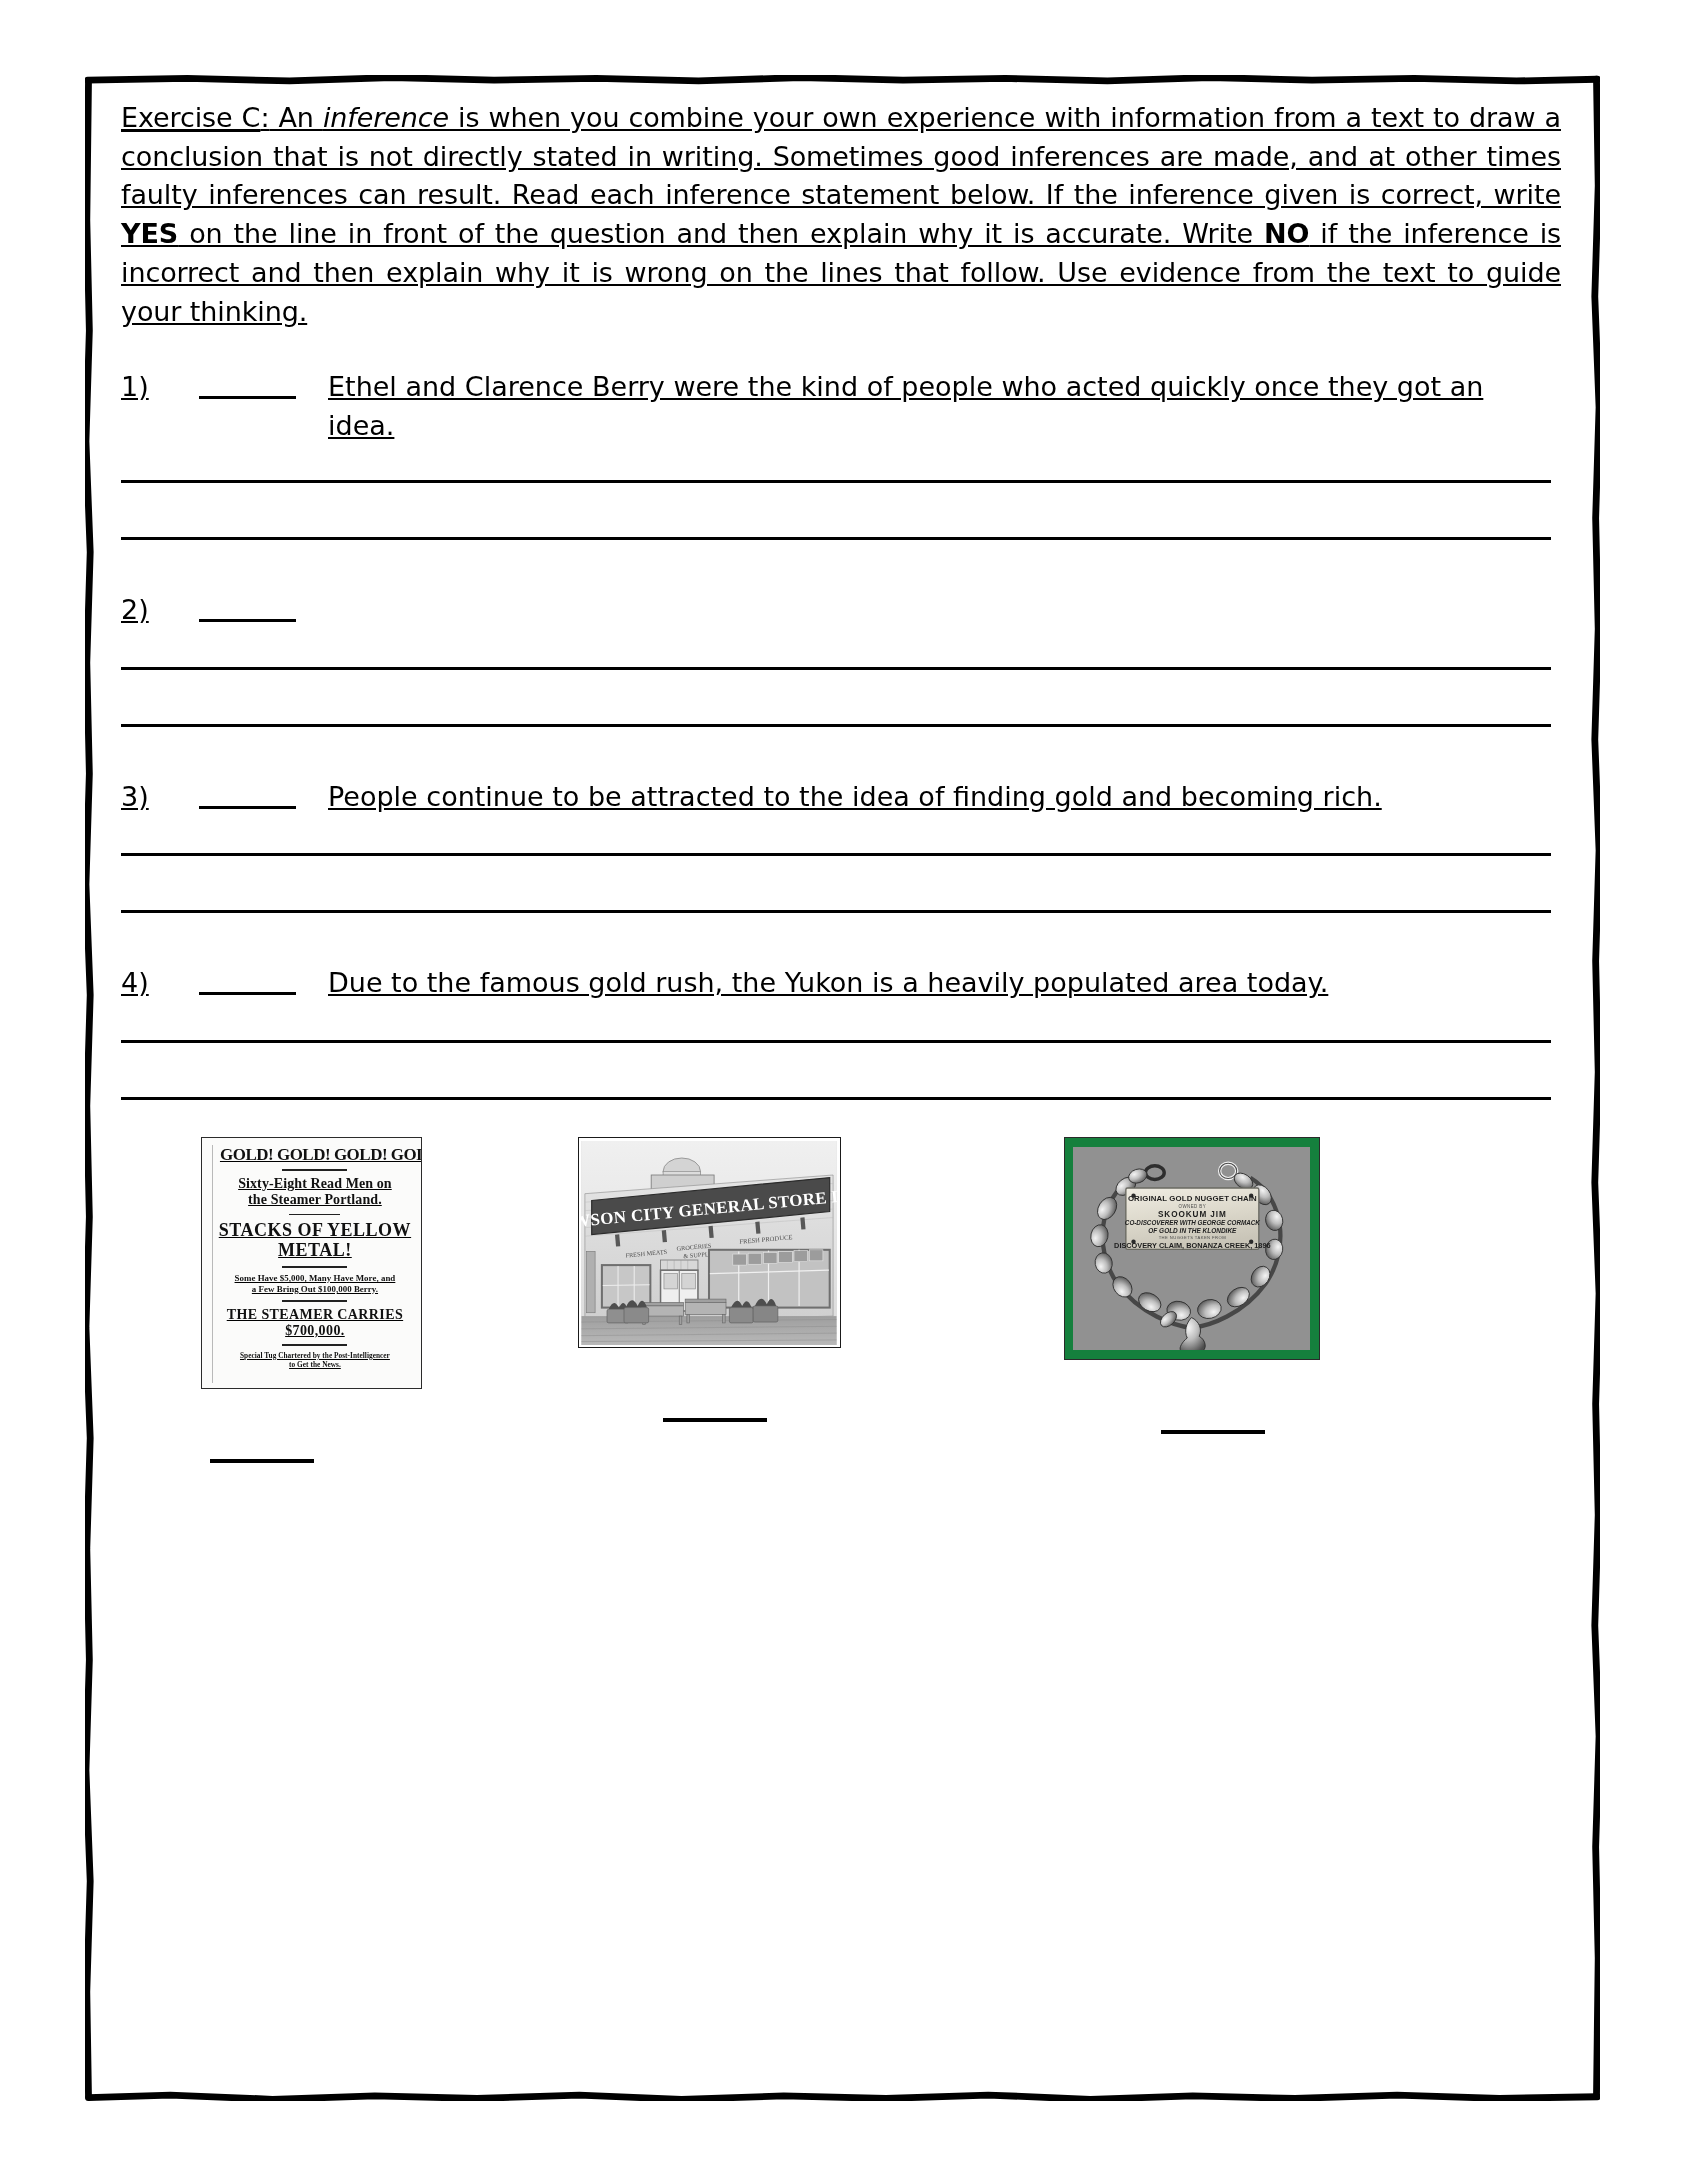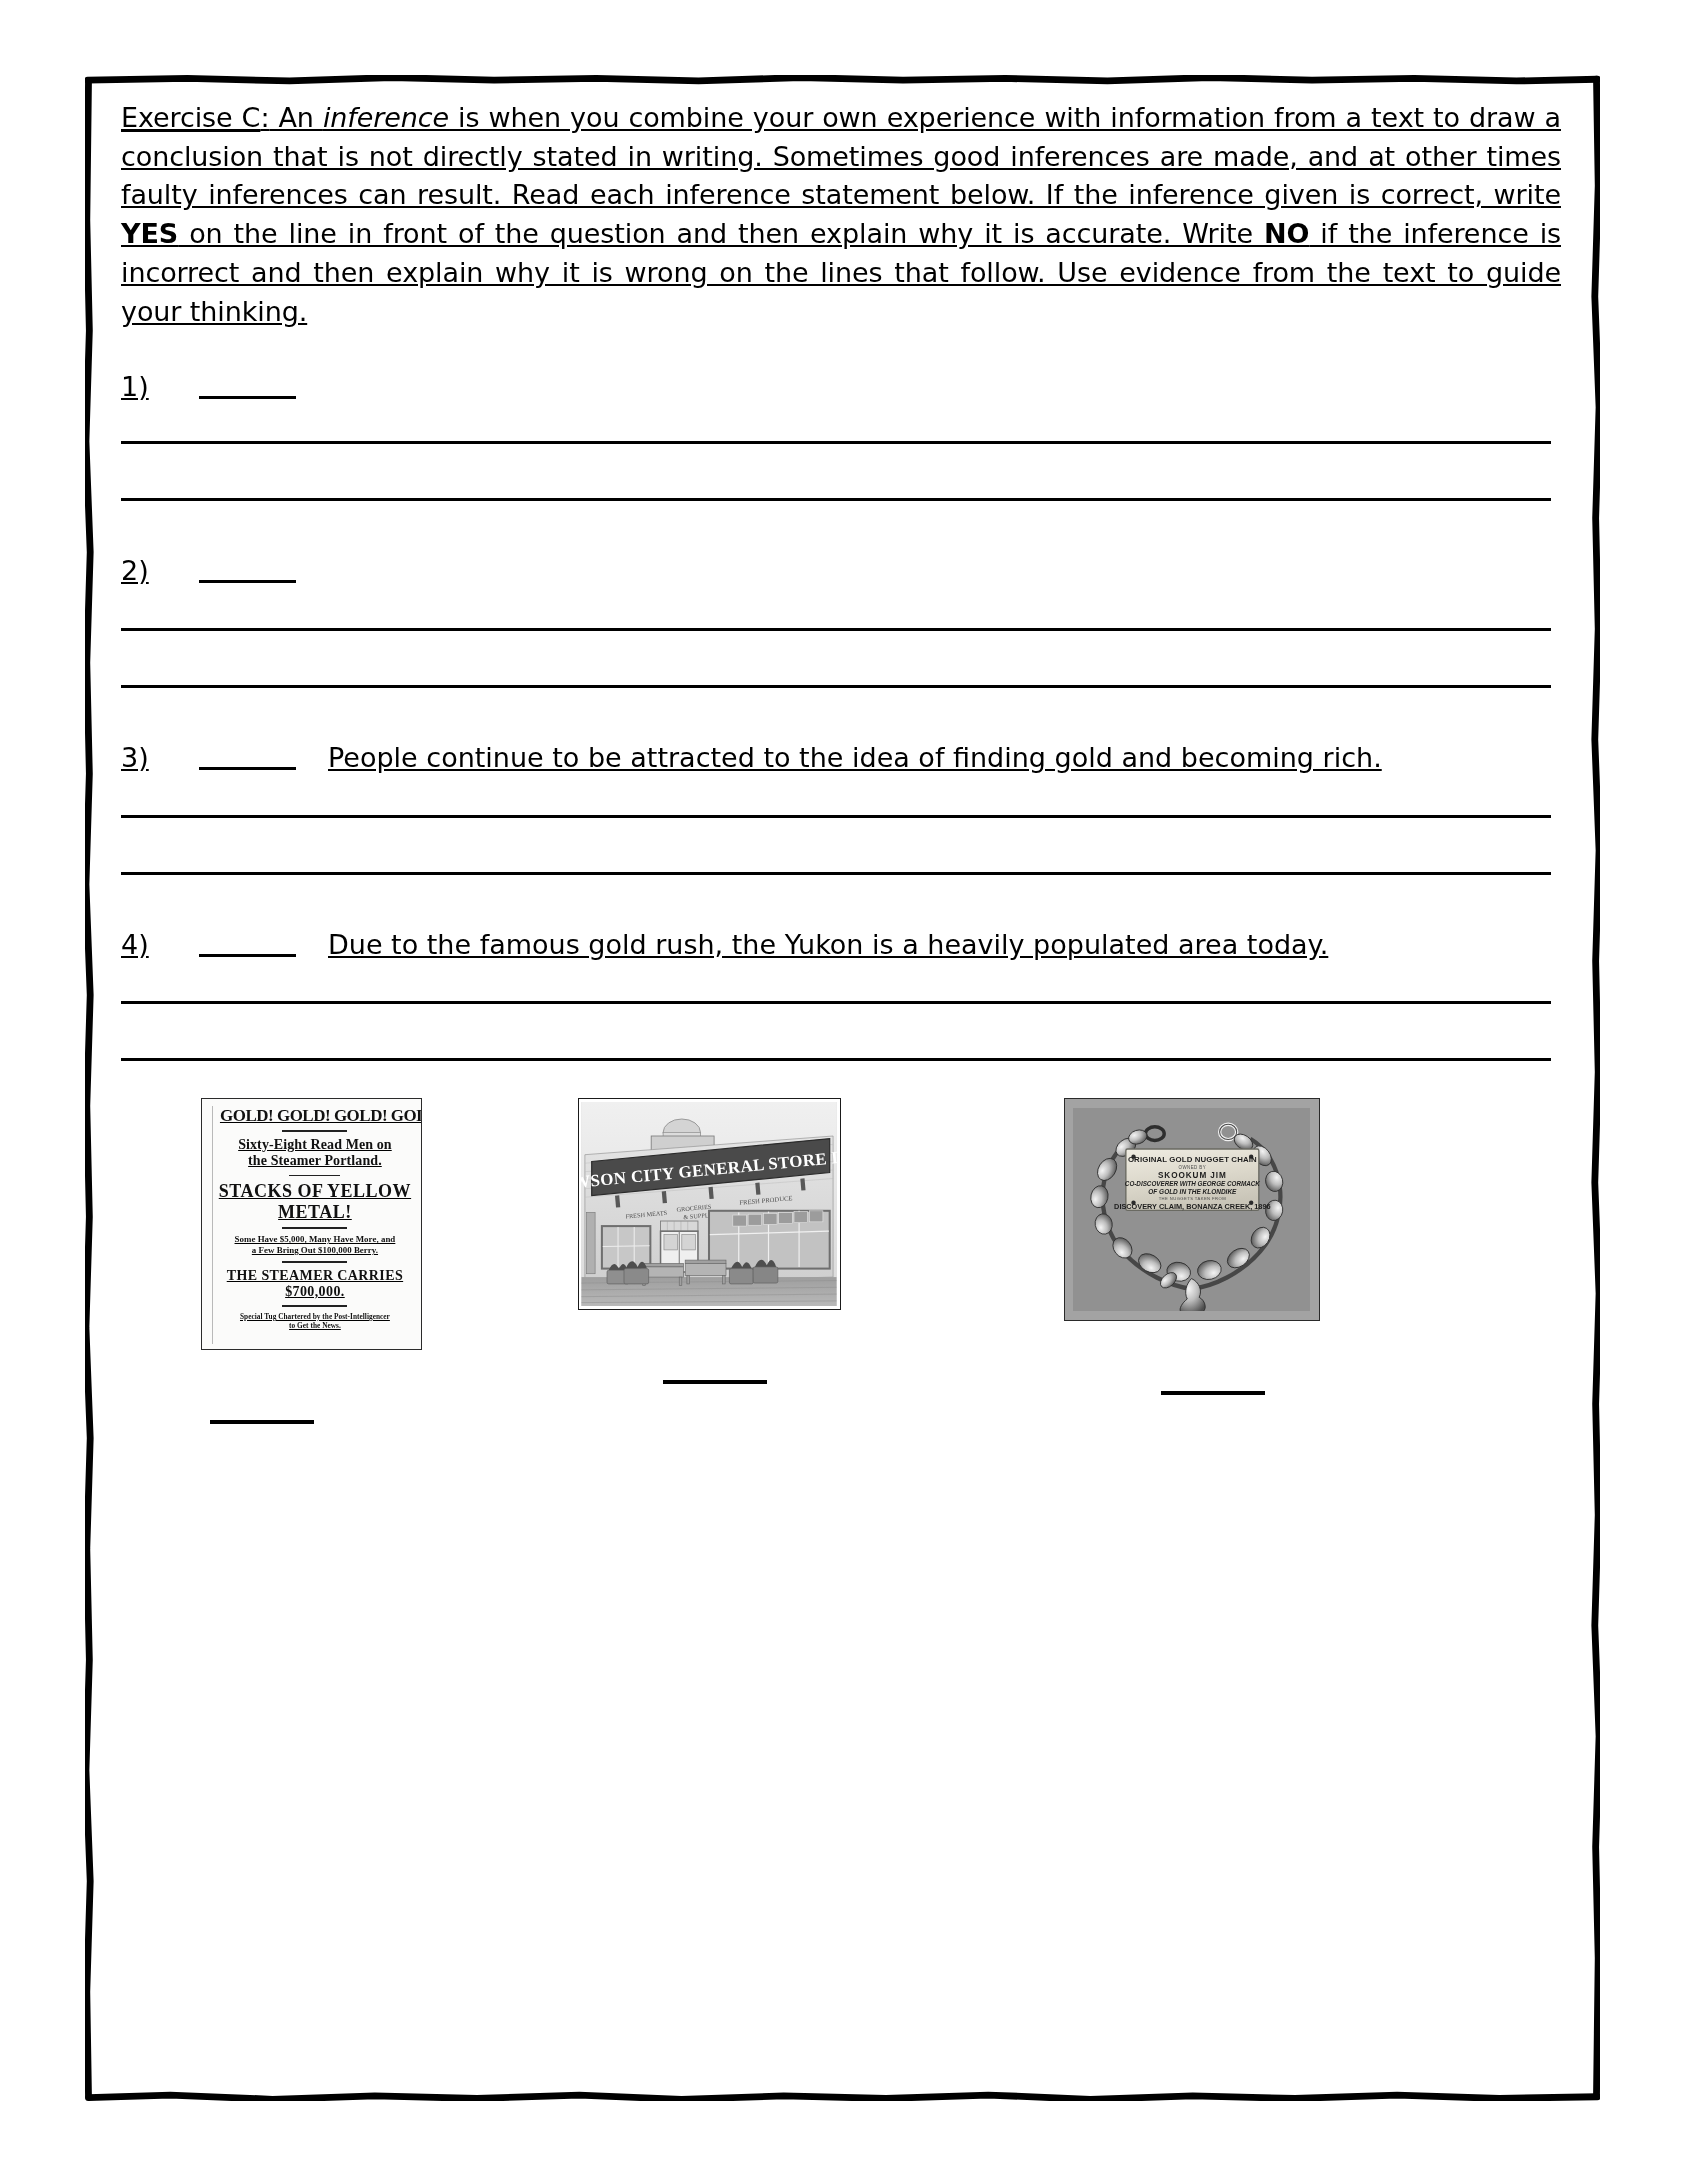--- a/index.html
+++ b/index.html
@@ -208,21 +208,21 @@
     height: 204px;
     position: relative;
     overflow: hidden;
     background: linear-gradient(#e9e9e9, #dcdcdc);
     display: block;
   }
 
   
   .nug-frame {
     border: 1.7px solid #2a2a2a;
-    background: #a3a3a3;
+    background: #15803d;
     padding: 8.5px 8.5px 9.4px 8.5px;
     width: 237px;
     box-sizing: content-box;
   }
   .nugget {
     width: 237px;
     height: 203px;
     position: relative;
     overflow: hidden;
     background: #8e8e8e;
@@ -242,20 +242,21 @@
 </div>
 
 <div class="sheet">
 
   <p class="intro"><span class="ex-label">Exercise C</span><span>:</span><span> An </span><span class="it">inference</span><span> is when you combine your own experience with information from a text to draw a conclusion that is not directly stated in writing. Sometimes good inferences are made, and at other times faulty inferences can result. Read each inference statement below. If the inference given is correct, write </span><span class="bd">YES</span><span> on the line in front of the question and then explain why it is accurate. Write </span><span class="bd">NO</span><span> if the inference is incorrect and then explain why it is wrong on the lines that follow. Use evidence from the text to guide your thinking.</span></p>
 
   <div class="qblock" style="margin-top:37px;">
     <div class="qrow">
       <span class="qnum">1)</span>
       <span class="qblank"></span>
+      <span class="qtext">Ethel and Clarence Berry were the kind of people who acted quickly once they got an idea.</span>
     </div>
     <div class="wline" style="margin-top:34px;"></div>
     <div class="wline" style="margin-top:54px;"></div>
   </div>
 
   <div class="qblock" style="margin-top:51px;">
     <div class="qrow">
       <span class="qnum">2)</span>
       <span class="qblank"></span>
     </div>

